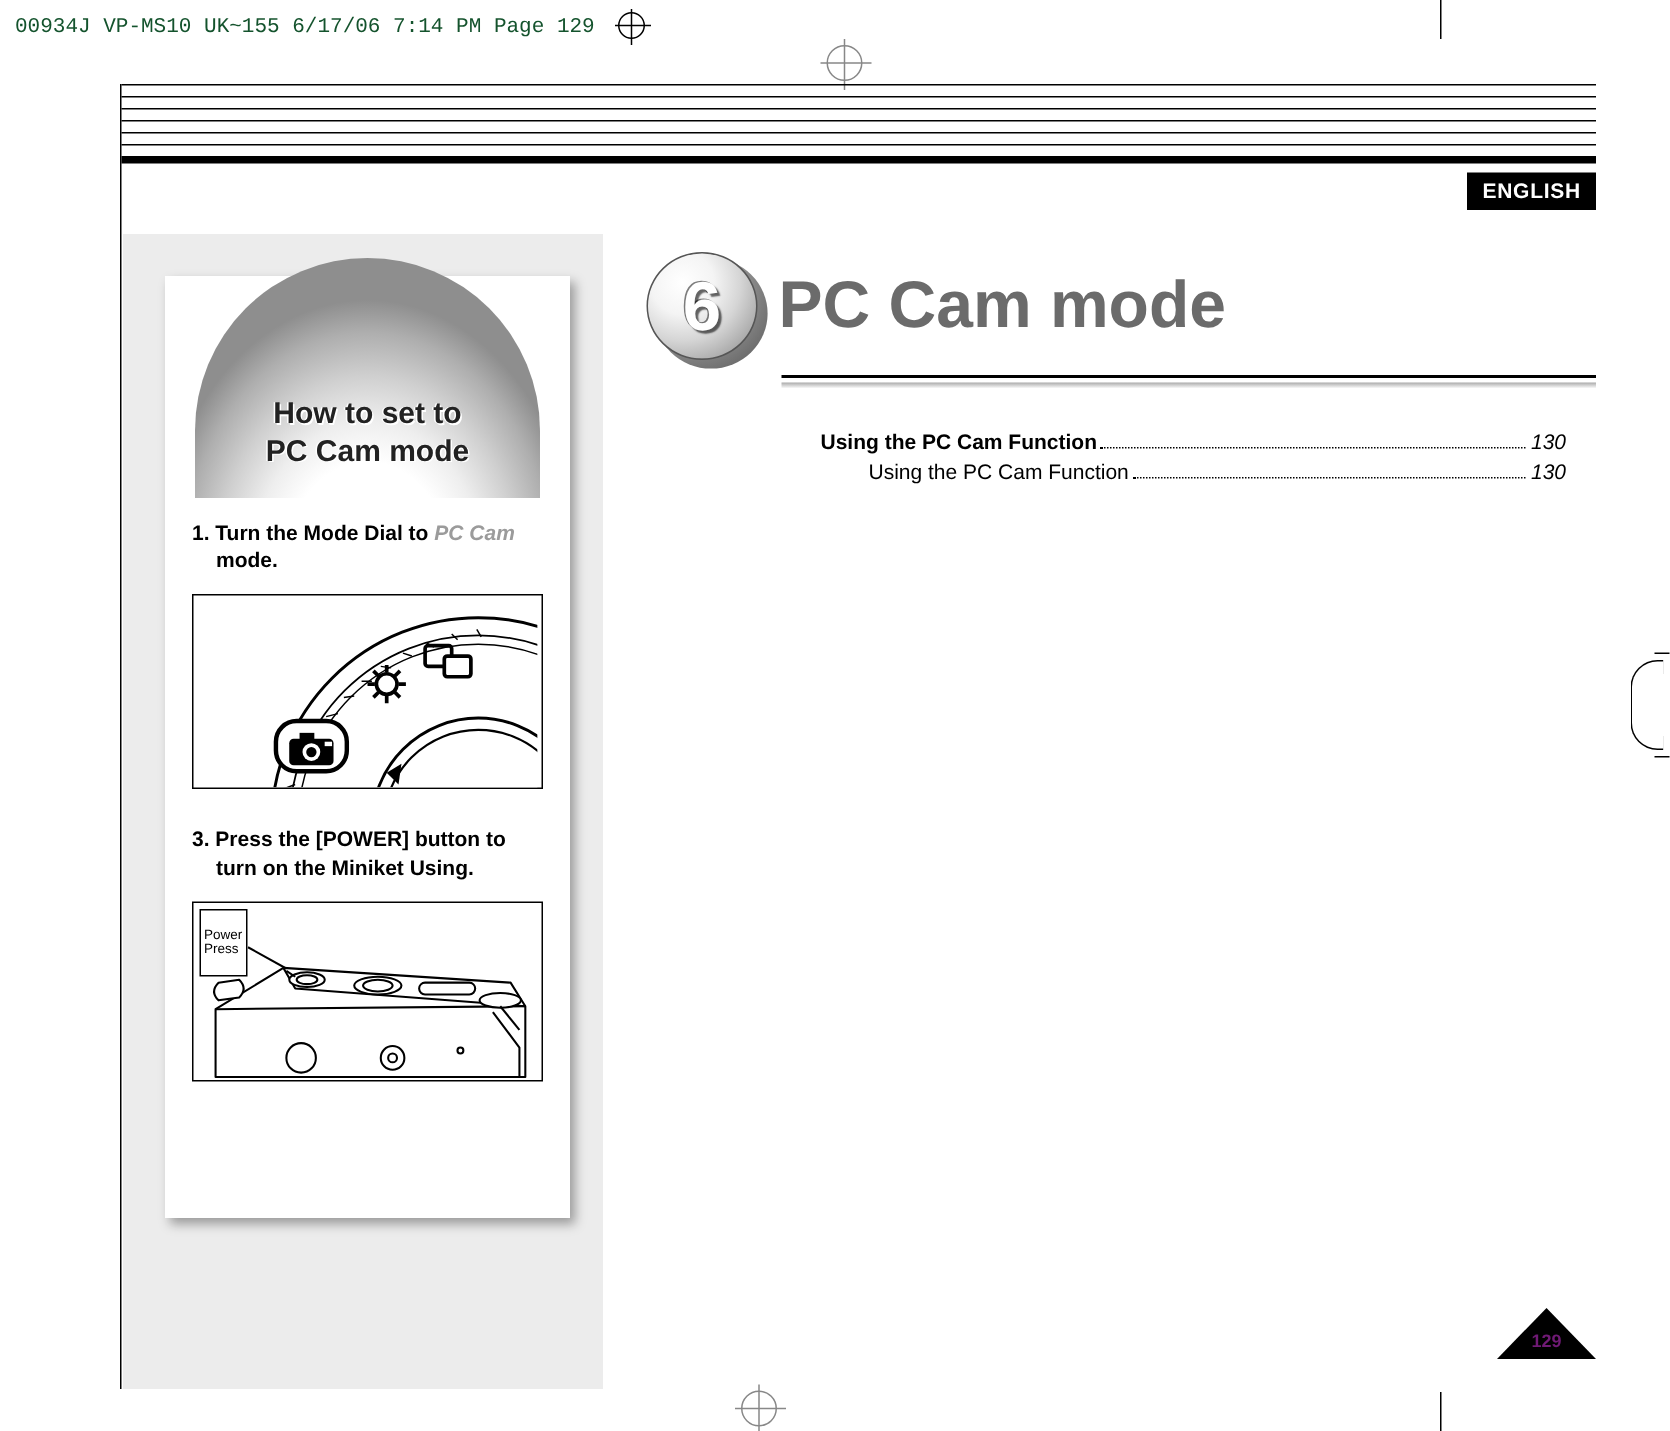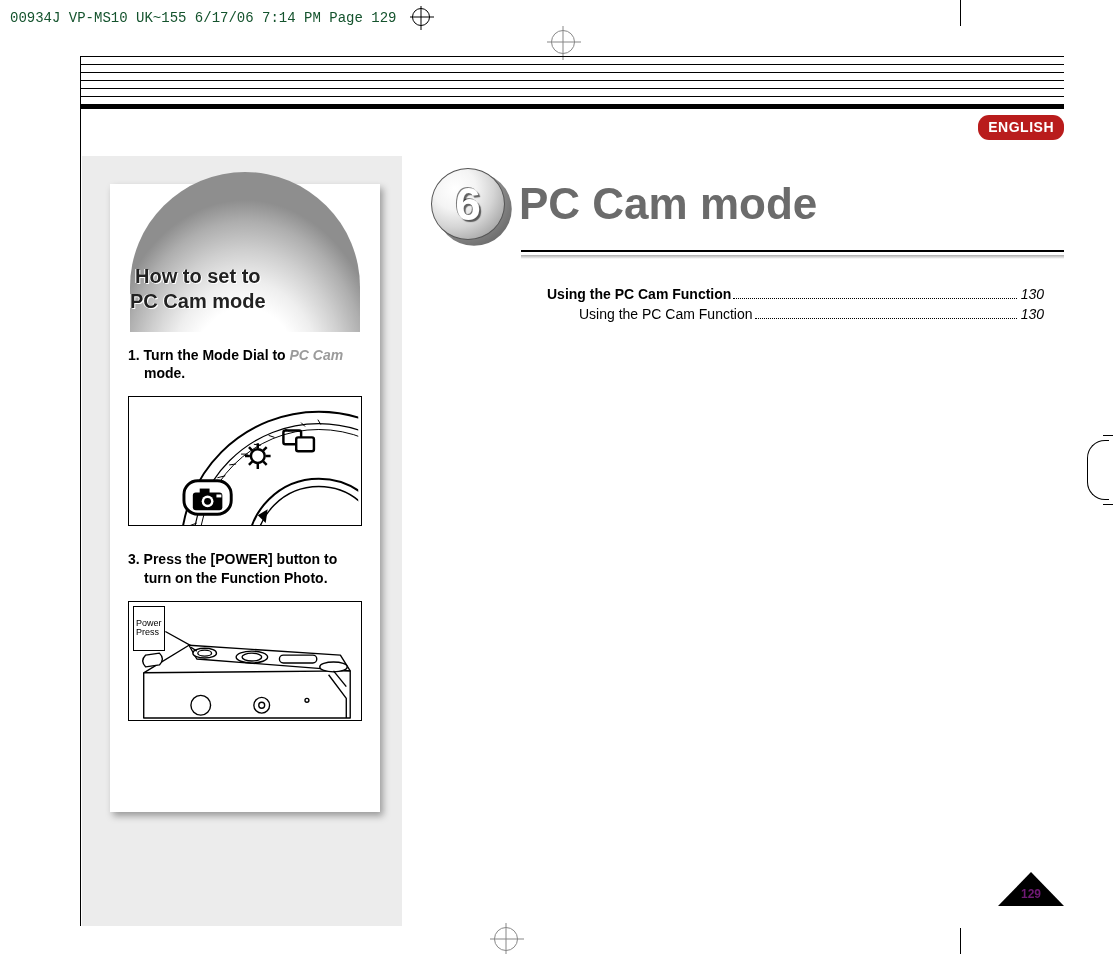--- a/index.html
+++ b/index.html
@@ -112,27 +112,26 @@
     left: 0;
     right: -4px;
   }
   .rule { height: 1px; background: #000; margin-bottom: 7px;}
   .rule.thick { height: 5px; background: #000; margin-bottom: 0; margin-top: 1px;}
 
   .lang-tab {
     position: absolute;
     top: 59px;
     right: -4px;
-    background: #b91c1c;
+    background: #000000;
     color: #fff;
     font-weight: bold;
     font-size: 14px;
     padding: 4px 10px 5px 10px;
     letter-spacing: 0.5px;
-    border-radius: 11px;
   }
 
   
   .grey-block {
     position: absolute;
     top: 100px;
     left: 1px;
     width: 320px;
     height: 770px;
     background: #ececec;
@@ -150,21 +149,21 @@
 
   .arch {
     width: 230px;
     height: 160px;
     margin: 0 auto;
     margin-top: -12px;
     border-radius: 120px 120px 0 0;
     background: radial-gradient(ellipse 140px 180px at 50% 130%, #fff 0%, #fff 40%, #eee 55%, #cfcfcf 72%, #aeaeae 88%, #8e8e8e 100%);
     display:flex;
     flex-direction:column;
-    align-items:flex-start;
+    align-items:center;
     justify-content:flex-end;
     padding-bottom: 18px;
   }
   .arch-title {
     text-align: center;
     font-weight: bold;
     font-size: 20px;
     color: #222;
     text-shadow: 1px 1px 0 #fff, -1px 0 0 #fff;
     line-height: 1.25;
@@ -429,21 +428,21 @@
               </g>
             </g>
 
             <polygon points="128,120 138,114 136,128" fill="#000"></polygon>
           </g>
         </svg>
       </div>
 
       <div class="step">
         <span class="step-text">3.  Press the [POWER] button to</span>
-        <span class="step-indent">turn on the Function Photo.</span>
+        <span class="step-indent">turn on the Miniket Using.</span>
       </div>
 
       <div class="illus illus2">
         <div class="pb-label">
           <div>Power</div>
           <div>Press</div>
         </div>
         <svg viewBox="0 0 230 120">
           <g stroke="#000" fill="none" stroke-width="1.4" stroke-linejoin="round">
 

